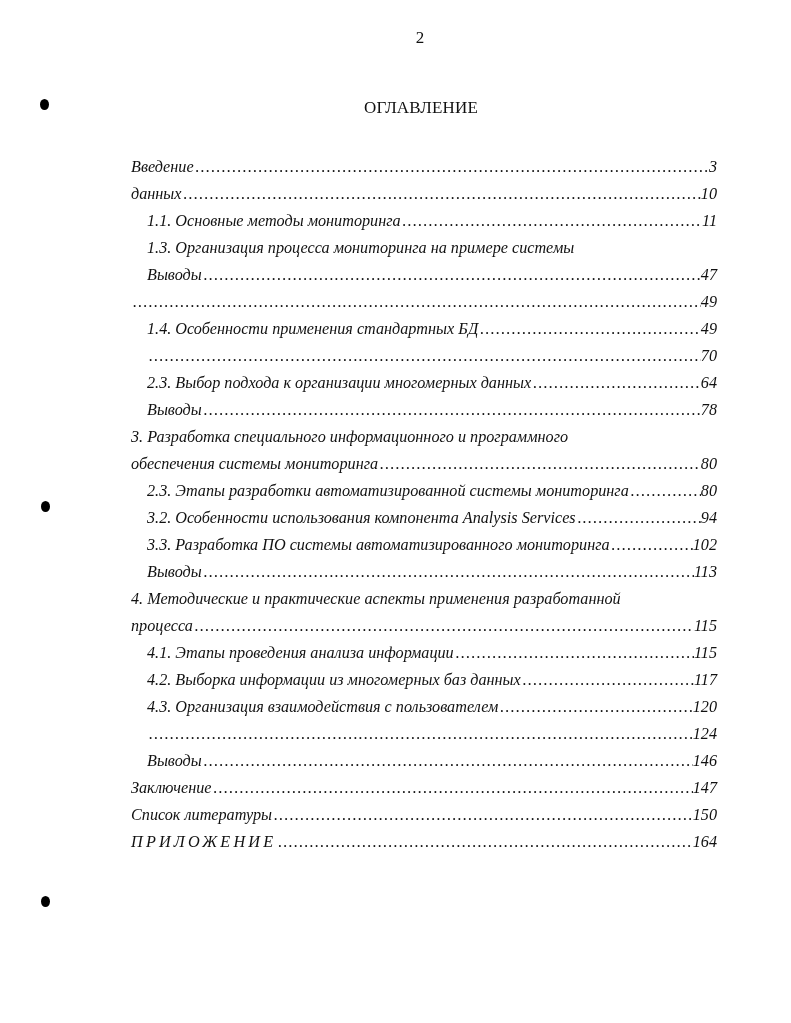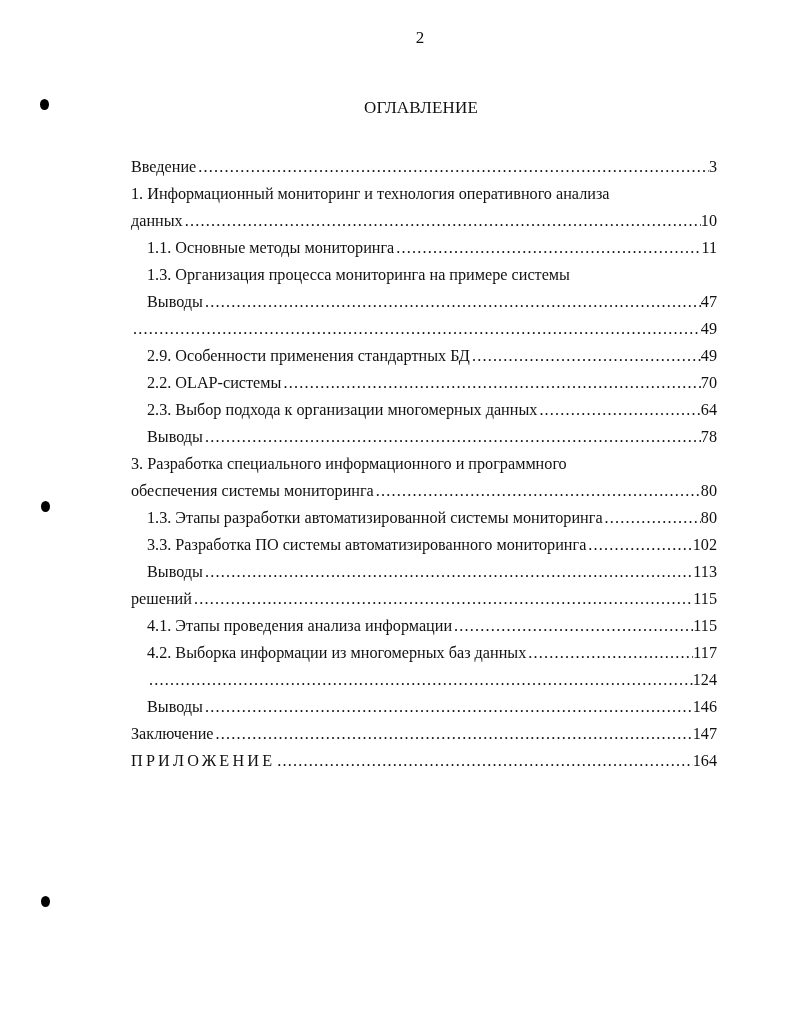--- a/index.html
+++ b/index.html
@@ -45,20 +45,21 @@
       left: 131px;
       width: 586px;
     }
     .toc-row {
       height: 27px;
       line-height: 27px;
       font-size: 16.2px;
       display: flex;
       align-items: baseline;
       white-space: nowrap;
+      font-style: italic;
     }
     .toc-row.level-1 {
       padding-left: 16px;
       align-items: flex-end;
     }
     .toc-row .text {
       flex: 0 0 auto;
     }
     .toc-row.spaced .text {
       letter-spacing: 3.2px;
@@ -91,25 +92,20 @@
 <div class="punch-hole" style="left:41px; top:896px;"></div>
 
 <div class="toc-title">ОГЛАВЛЕНИЕ</div>
 
 <div class="toc">
   <div class="toc-row level-0">
     <span class="text">Введение</span>
     <span class="leader"></span>
     <span class="page">3</span>
   </div>
-  <div class="toc-row level-0 no-leader">
-    <span class="text">1. Информационный мониторинг и технология оперативного анализа</span>
-    <span class="leader"></span>
-    <span class="page"></span>
-  </div>
   <div class="toc-row level-0">
     <span class="text">данных</span>
     <span class="leader"></span>
     <span class="page">10</span>
   </div>
   <div class="toc-row level-1">
     <span class="text">1.1. Основные методы мониторинга</span>
     <span class="leader"></span>
     <span class="page">11</span>
   </div>
@@ -121,26 +117,25 @@
   <div class="toc-row level-1">
     <span class="text">Выводы</span>
     <span class="leader"></span>
     <span class="page">47</span>
   </div>
   <div class="toc-row level-0">
     <span class="leader"></span>
     <span class="page">49</span>
   </div>
   <div class="toc-row level-1">
-    <span class="text">2.9. Особенности применения стандартных БД</span>
+    <span class="text">1.4. Особенности применения стандартных БД</span>
     <span class="leader"></span>
     <span class="page">49</span>
   </div>
   <div class="toc-row level-1">
-    <span class="text">2.2. OLAP-системы</span>
     <span class="leader"></span>
     <span class="page">70</span>
   </div>
   <div class="toc-row level-1">
     <span class="text">2.3. Выбор подхода к организации многомерных данных</span>
     <span class="leader"></span>
     <span class="page">64</span>
   </div>
   <div class="toc-row level-1">
     <span class="text">Выводы</span>
@@ -151,61 +146,81 @@
     <span class="text">3. Разработка специального информационного и программного</span>
     <span class="leader"></span>
     <span class="page"></span>
   </div>
   <div class="toc-row level-0">
     <span class="text">обеспечения системы мониторинга</span>
     <span class="leader"></span>
     <span class="page">80</span>
   </div>
   <div class="toc-row level-1">
-    <span class="text">1.3. Этапы разработки автоматизированной системы мониторинга</span>
+    <span class="text">2.3. Этапы разработки автоматизированной системы мониторинга</span>
     <span class="leader"></span>
     <span class="page">80</span>
   </div>
   <div class="toc-row level-1">
+    <span class="text">3.2. Особенности использования компонента Analysis Services</span>
+    <span class="leader"></span>
+    <span class="page">94</span>
+  </div>
+  <div class="toc-row level-1">
     <span class="text">3.3. Разработка ПО системы автоматизированного мониторинга</span>
     <span class="leader"></span>
     <span class="page">102</span>
   </div>
   <div class="toc-row level-1">
     <span class="text">Выводы</span>
     <span class="leader"></span>
     <span class="page">113</span>
   </div>
-  <div class="toc-row level-0">
-    <span class="text">решений</span>
+  <div class="toc-row level-0 no-leader">
+    <span class="text">4. Методические и практические аспекты применения разработанной</span>
+    <span class="leader"></span>
+    <span class="page"></span>
+  </div>
+  <div class="toc-row level-0">
+    <span class="text">процесса</span>
     <span class="leader"></span>
     <span class="page">115</span>
   </div>
   <div class="toc-row level-1">
     <span class="text">4.1. Этапы проведения анализа информации</span>
     <span class="leader"></span>
     <span class="page">115</span>
   </div>
   <div class="toc-row level-1">
     <span class="text">4.2. Выборка информации из многомерных баз данных</span>
     <span class="leader"></span>
     <span class="page">117</span>
   </div>
   <div class="toc-row level-1">
+    <span class="text">4.3. Организация взаимодействия с пользователем</span>
+    <span class="leader"></span>
+    <span class="page">120</span>
+  </div>
+  <div class="toc-row level-1">
     <span class="leader"></span>
     <span class="page">124</span>
   </div>
   <div class="toc-row level-1">
     <span class="text">Выводы</span>
     <span class="leader"></span>
     <span class="page">146</span>
   </div>
   <div class="toc-row level-0">
     <span class="text">Заключение</span>
     <span class="leader"></span>
     <span class="page">147</span>
+  </div>
+  <div class="toc-row level-0">
+    <span class="text">Список литературы</span>
+    <span class="leader"></span>
+    <span class="page">150</span>
   </div>
   <div class="toc-row level-0 spaced">
     <span class="text">ПРИЛОЖЕНИЕ</span>
     <span class="leader"></span>
     <span class="page">164</span>
   </div>
 </div>
 
 </body></html>

